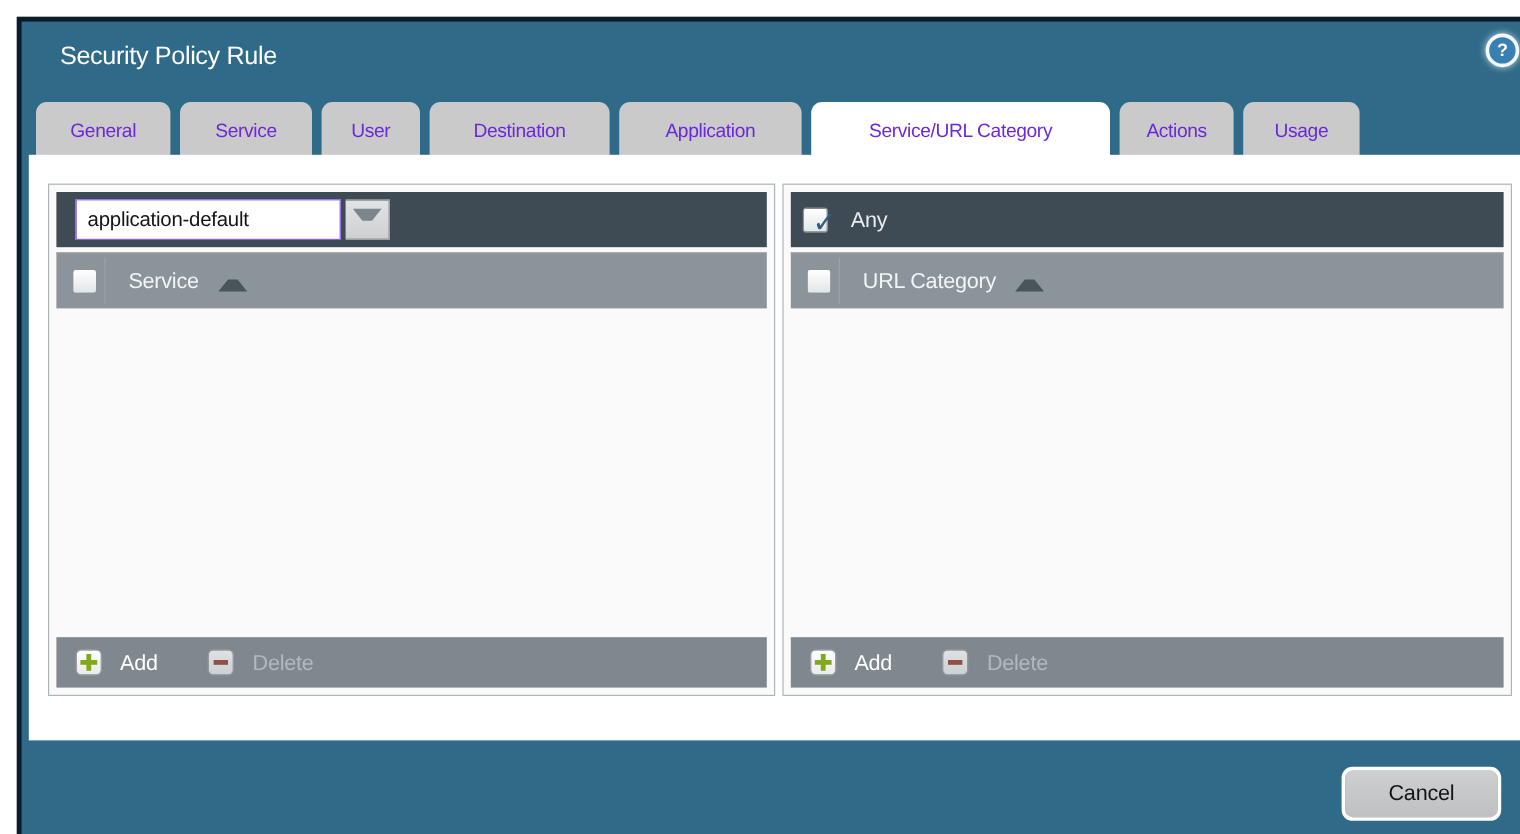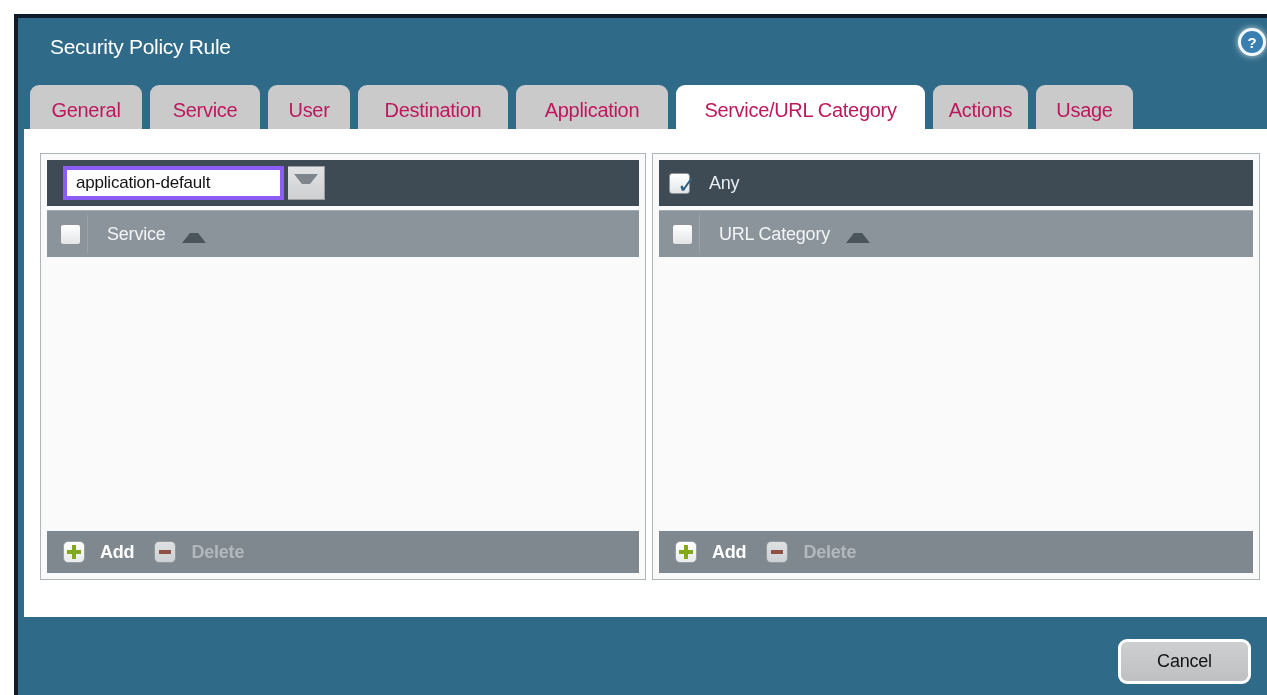--- a/index.html
+++ b/index.html
@@ -33,21 +33,21 @@
   
   .tab-bar {
     position: absolute; left: 4px; top: 59px;
     display: flex; gap: 4px; height: 50px;
   }
   .tab {
     height: 50px;
     background: #CACACB;
     border-radius: 9px 9px 0 0;
     display: flex; align-items: center; justify-content: center;
-    font-size: 20px; color: #be185d; letter-spacing: -0.3px;
+    font-size: 16px; color: #6d28d9; letter-spacing: -0.3px;
     cursor: pointer;
   }
   .tab.active { background: #FFFFFF; }
   .tab:nth-child(1) { width: 112px; }
   .tab:nth-child(2) { width: 110px; }
   .tab:nth-child(3) { width: 82px; }
   .tab:nth-child(4) { width: 150px; }
   .tab:nth-child(5) { width: 152px; }
   .tab:nth-child(6) { width: 249px; }
   .tab:nth-child(7) { width: 95px; }
@@ -71,21 +71,21 @@
 
   .panel-top {
     height: 46px; background: #3E4B54; flex: none;
     display: flex; align-items: center;
   }
 
   
   .dropdown { display: flex; margin-left: 6px; cursor: pointer; }
   .dropdown-value {
     width: 221px; height: 34px;
-    background: #FFFFFF; border: 4px solid #8b5cf6;
+    background: #FFFFFF; border: 1px solid #8b5cf6;
     font-size: 17px; color: #141414;
     display: flex; align-items: center; padding-left: 9px;
     letter-spacing: -0.2px;
   }
   .dropdown-btn {
     width: 37px; height: 34px;
     background: linear-gradient(#E2E3E4, #CDCFD0);
     border: 1px solid #9AA0A4; border-left: none;
     display: flex; align-items: center; justify-content: center;
     cursor: pointer;
@@ -136,21 +136,21 @@
     border-right: 8px solid transparent;
     border-bottom: 10px solid #49545B;
   }
 
   
   .list-body { flex: 1; background: #FAFAFA; }
 
   
   .panel-footer {
     height: 42px; background: #7F888E; flex: none;
-    display: flex; align-items: center; padding-left: 8px;  font-weight: bold;
+    display: flex; align-items: center; padding-left: 8px; gap: 22px;
   }
   .tool-btn { display: flex; align-items: center; gap: 7px; cursor: pointer; }
   .tool-btn.disabled { cursor: default; }
   .icon-sq {
     position: relative; width: 22px; height: 22px;
     background: linear-gradient(#FFFFFF, #E8EAEB);
     border: 1px solid #99A0A5; border-radius: 5px;
   }
   .tool-btn.disabled .icon-sq { opacity: 0.75; }
   .plus-icon::before, .plus-icon::after {

